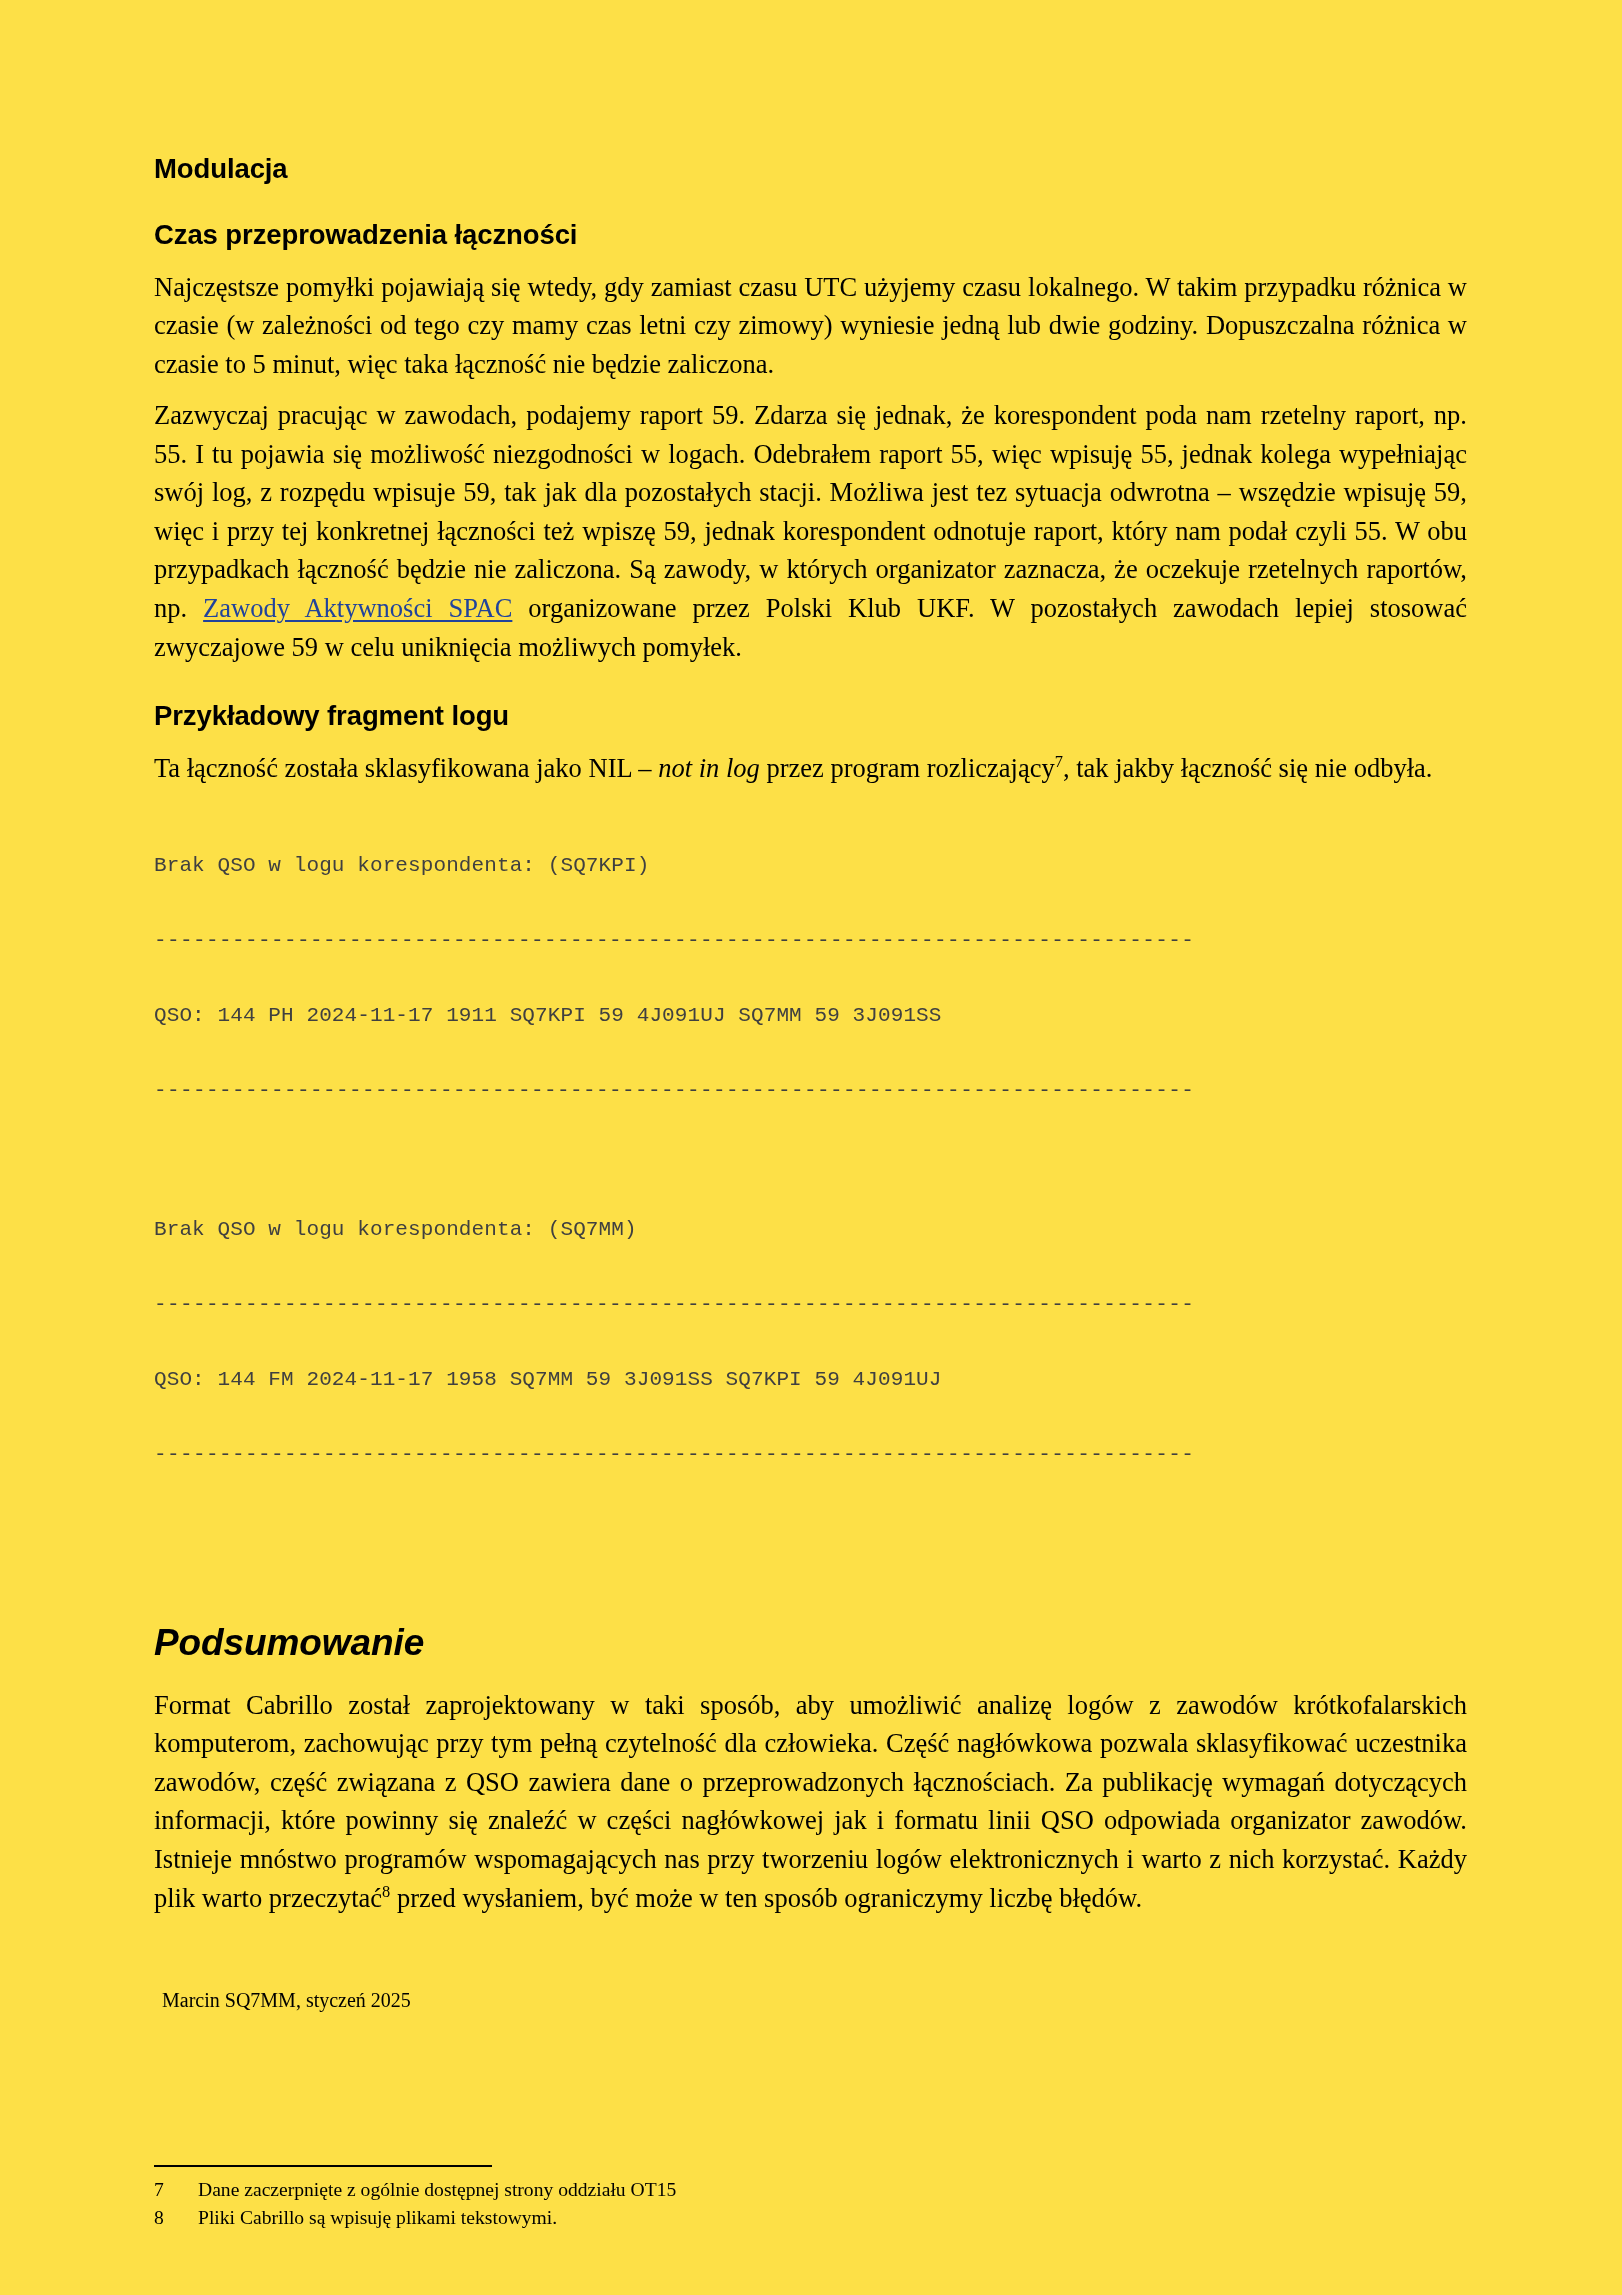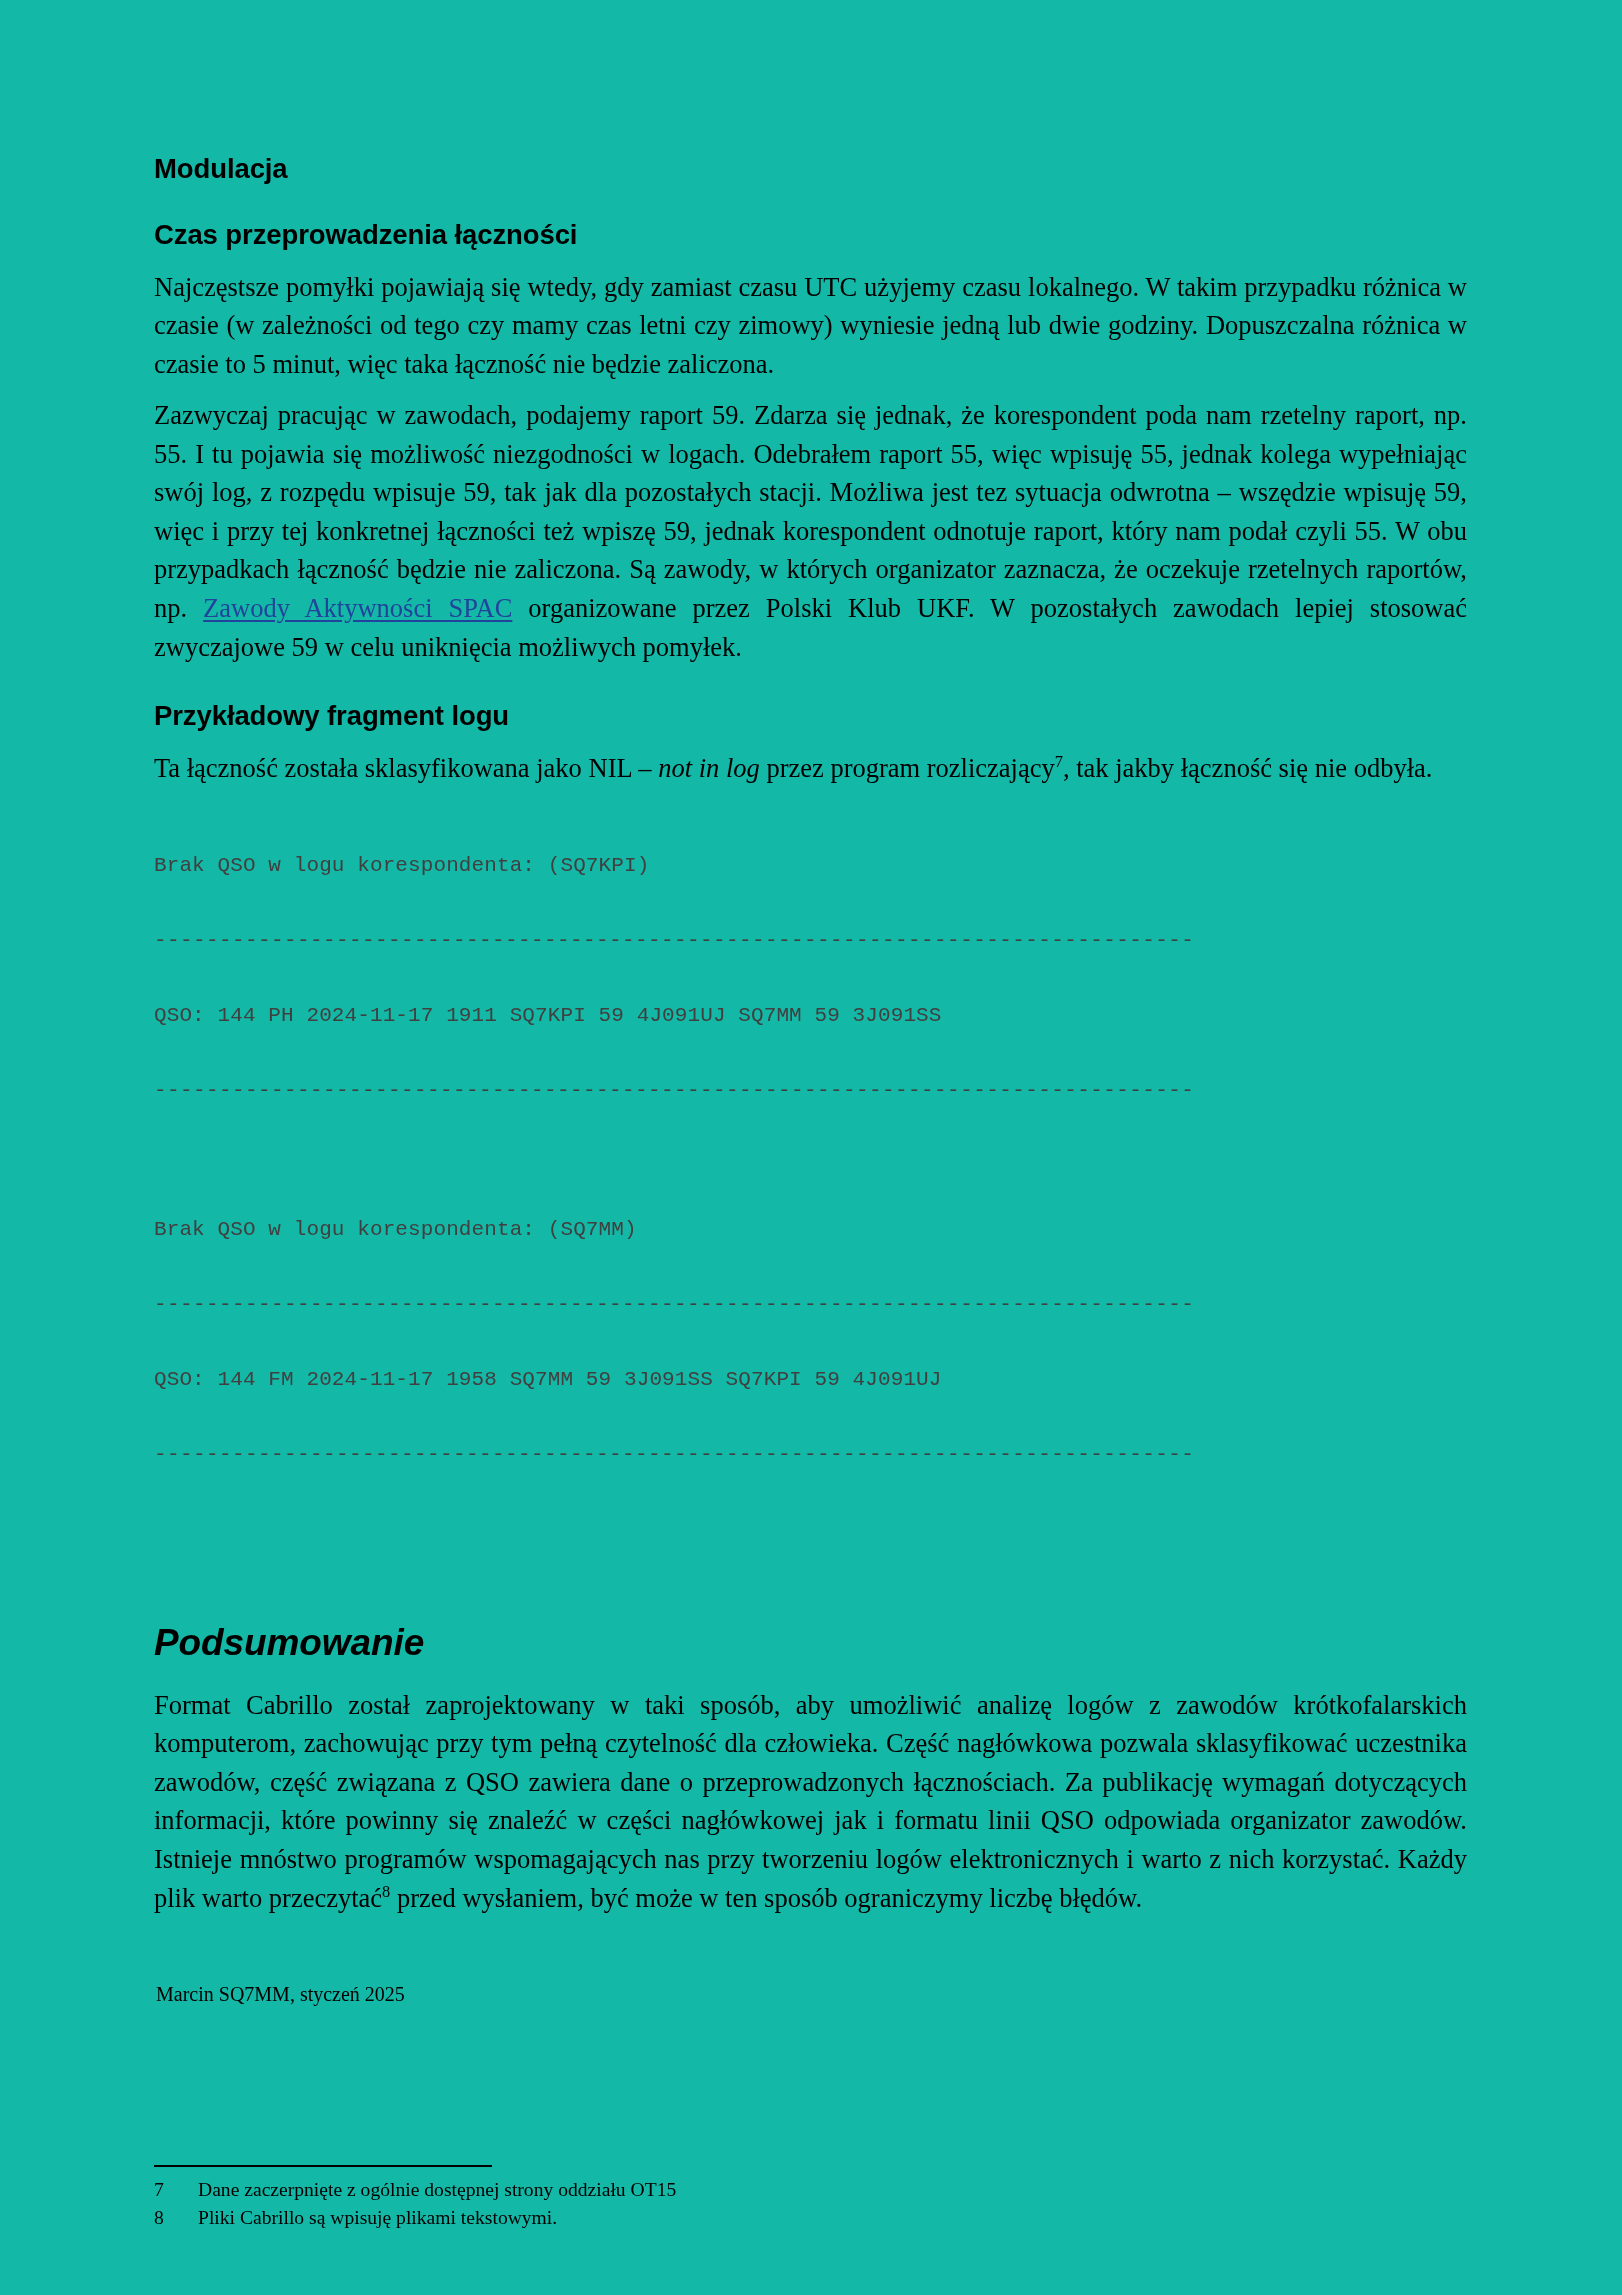--- a/index.html
+++ b/index.html
@@ -15,21 +15,21 @@
     color: #000000;
     -webkit-font-smoothing: antialiased;
   }
 
   .page {
     position: relative;
     box-sizing: border-box;
     width: 1623px;
     height: 2295px;
     padding: 154px 156px 4px 154px;
-    background: #14b8a6;
+    background: #fde047;
   }
 
   
   h1.doc-h1,
   h2.doc-h2 {
     font-family: "Liberation Sans", "DejaVu Sans", sans-serif;
     font-weight: bold;
     color: #000000;
     margin: 0;
     letter-spacing: -0.1px;
@@ -96,21 +96,21 @@
   }
   .logblock .gap {
     display: block;
     height: 22px;
   }
 
   
   p.signature {
     font-size: 20px;
     line-height: 1.4;
-    margin: 2px;
+    margin: 8px;
     text-align: left;
   }
 
   
   .footnote-zone {
     position: absolute;
     left: 154px;
     bottom: 63px;
     width: 1312px;
   }

